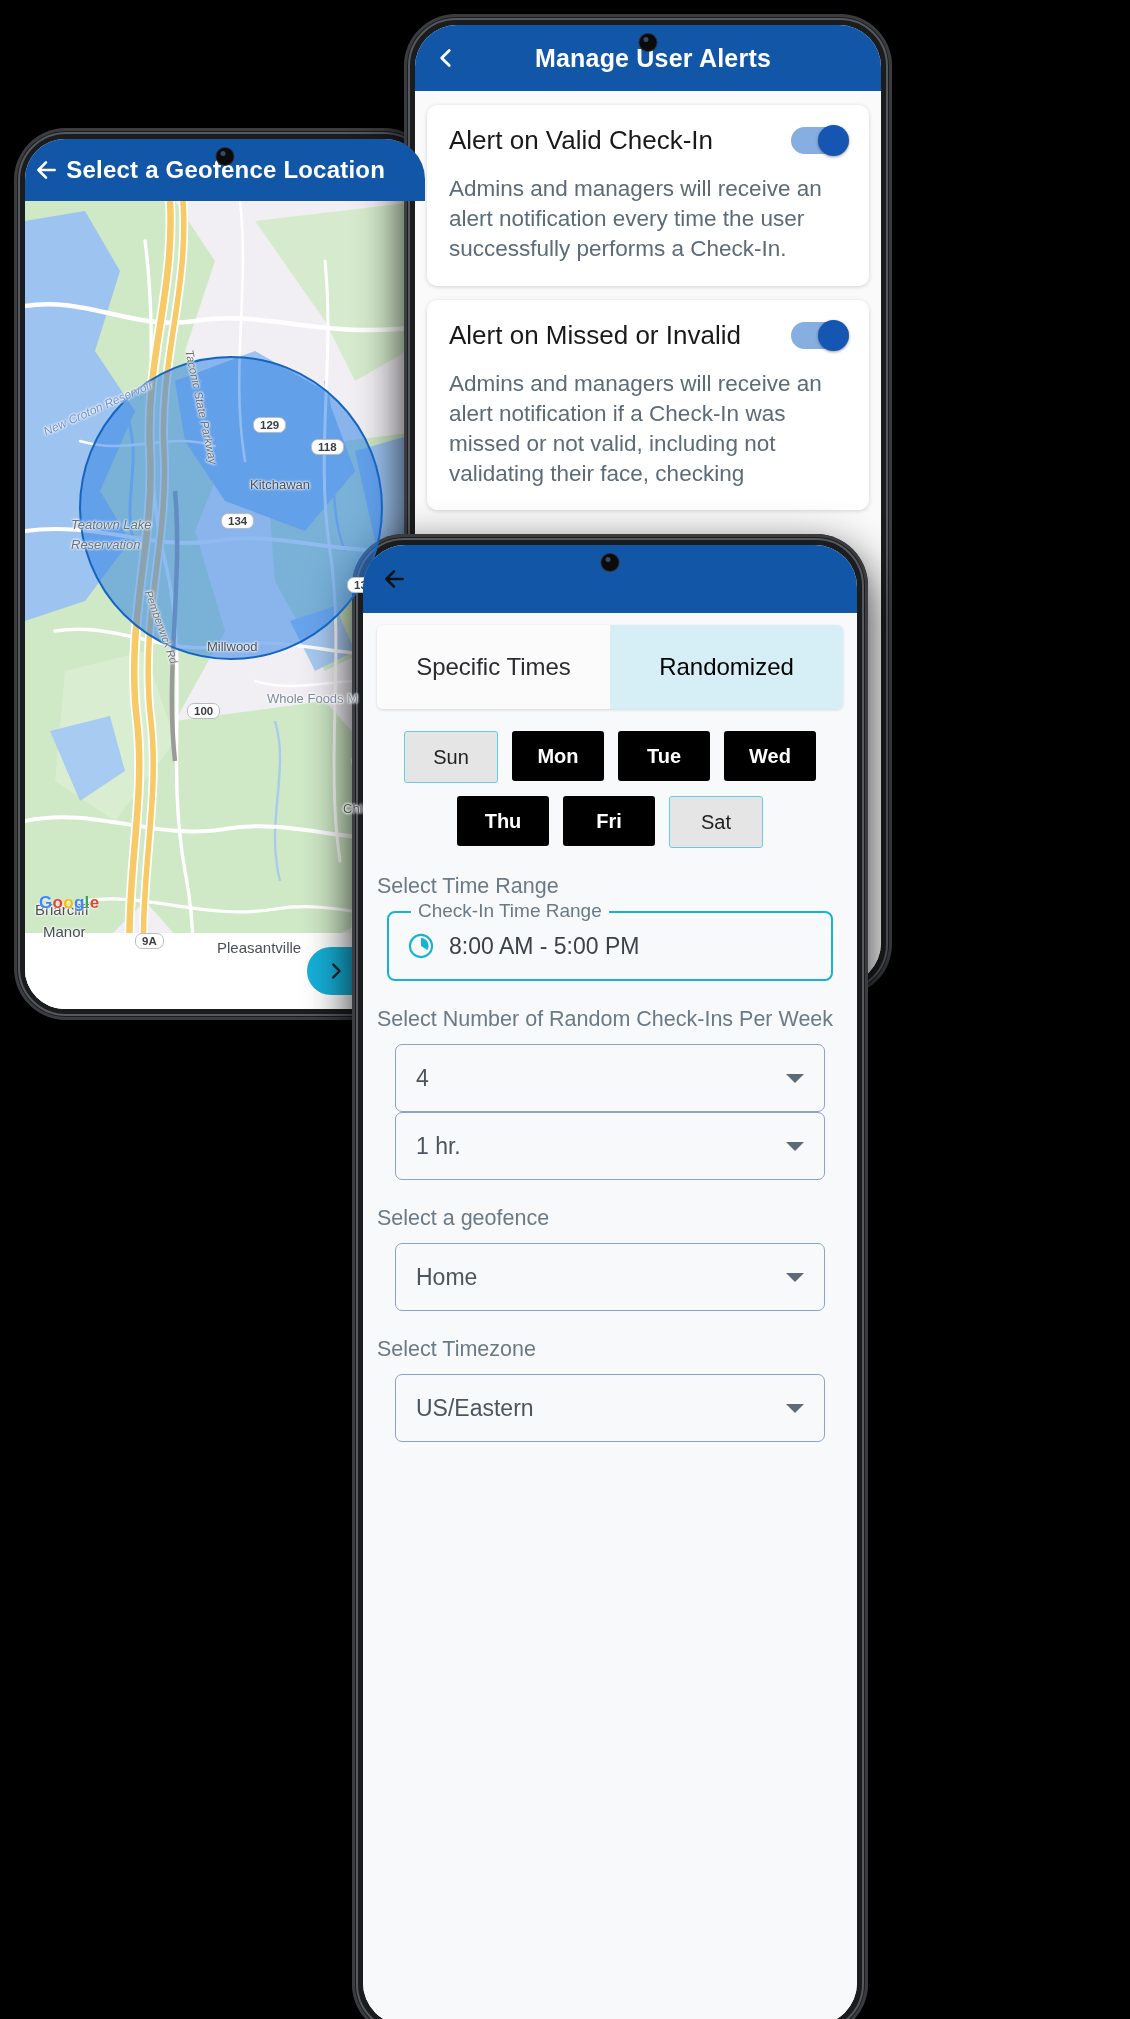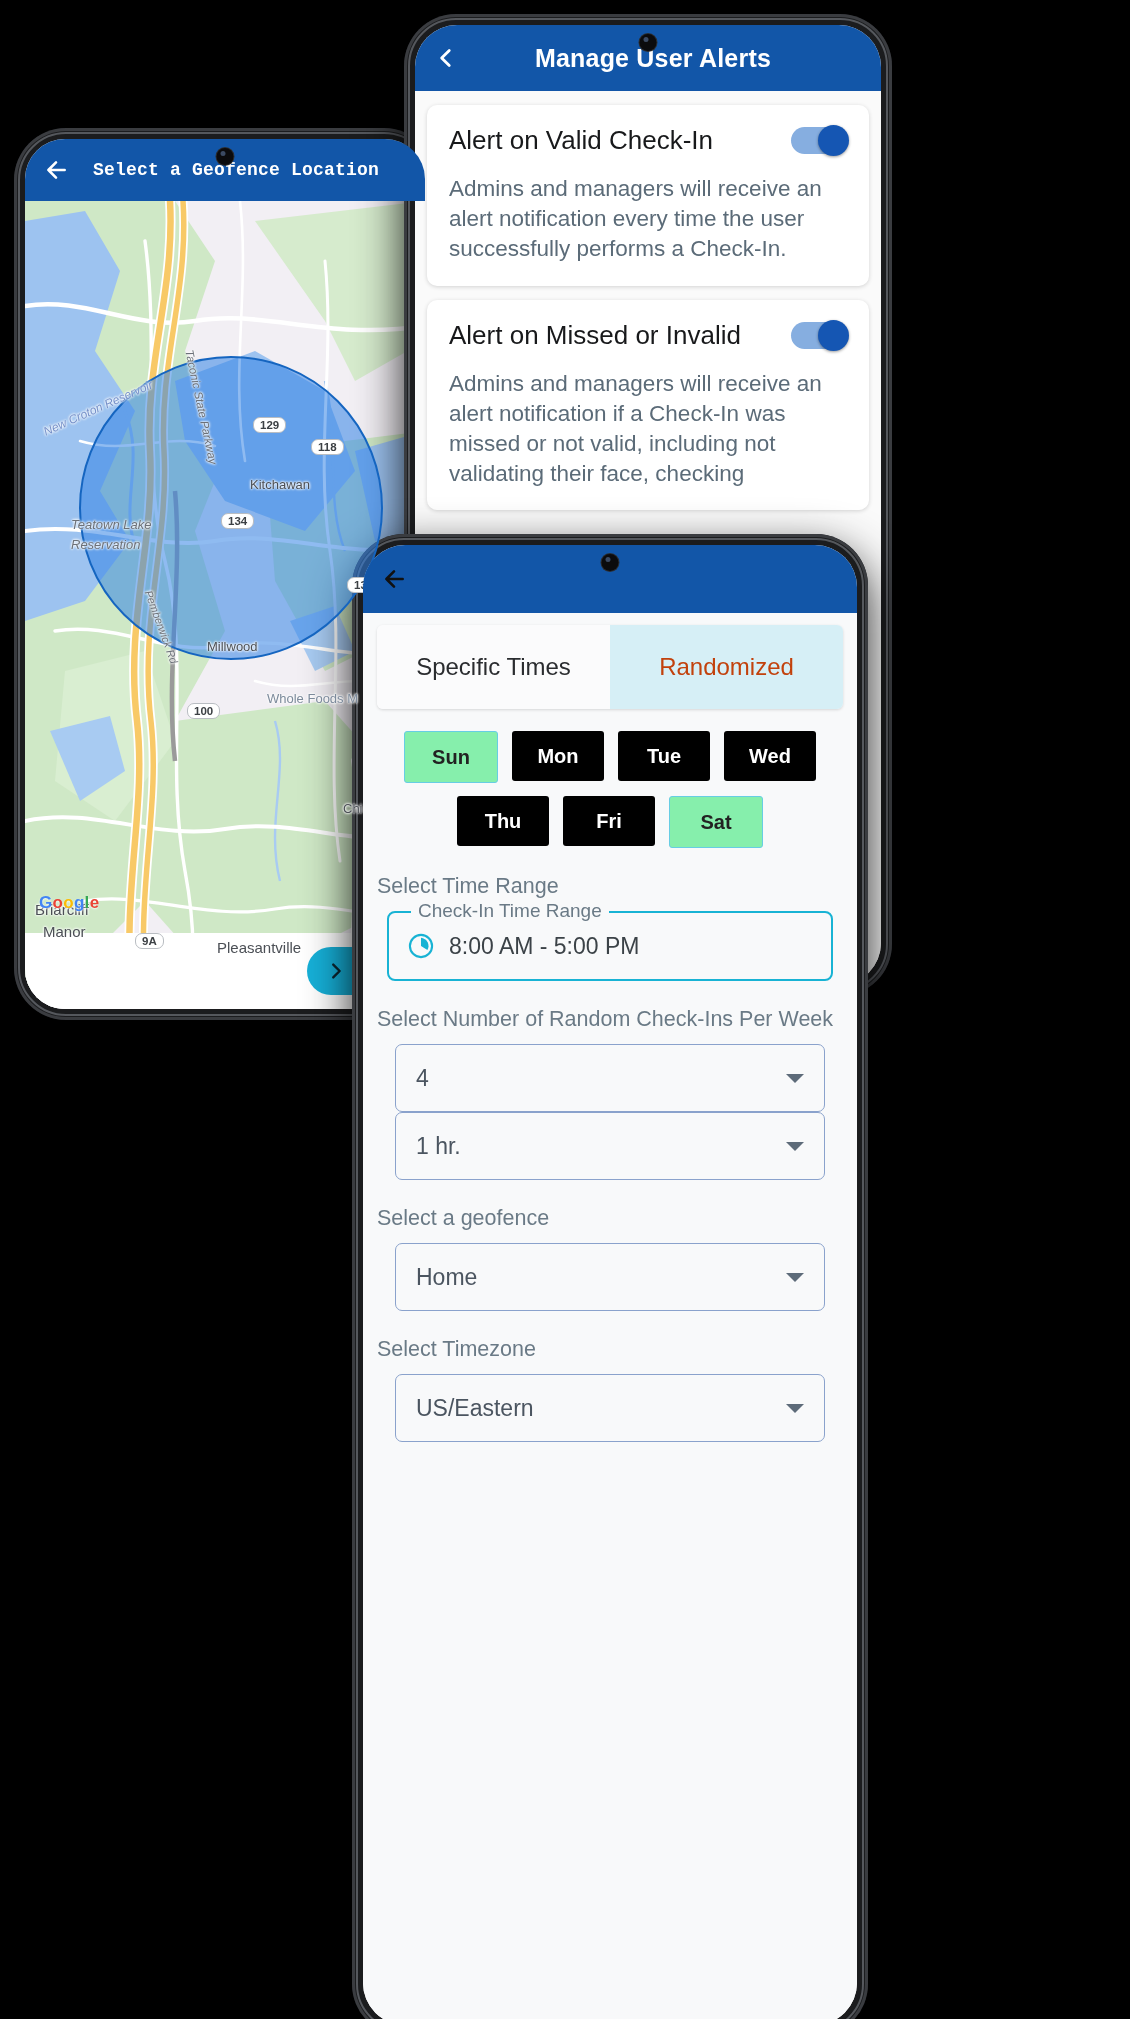--- a/index.html
+++ b/index.html
@@ -28,21 +28,21 @@
   .appbar .back{width:62px;display:flex;align-items:center;justify-content:center;
           color:#fff;font-size:30px;line-height:1;}
   .appbar .title{flex:1;text-align:center;color:#fff;font-size:25px;font-weight:bold;
           letter-spacing:.2px;padding-right:52px;white-space:nowrap;}
   .arrow-svg{width:26px;height:26px;display:block;}
 
   
   #phone-map{left:14px;top:128px;width:400px;height:870px;}
   #phone-map .screen{border-radius:40px;}
   #phone-map .appbar{height:62px;}
-  #phone-map .appbar .title{font-size:18px;padding-right:40px;font-family:Liberation Mono, monospace;}
+  #phone-map .appbar .title{font-size:24px;padding-right:40px;}
   .map-wrap{position:absolute;top:62px;left:0;right:0;bottom:0;overflow:hidden;
             background:#eceff1;}
   .map-canvas{position:absolute;inset:0;}
   .map-footer{position:absolute;left:0;right:0;bottom:0;height:76px;background:#fff;
               display:flex;align-items:center;justify-content:flex-end;padding-right:0;}
   .continue-btn{background:#16b0d8;color:#0c2630;height:48px;border-radius:26px 0 0 26px;
             display:flex;align-items:center;gap:10px;padding:0 26px 0 18px;
             font-size:19px;font-weight:600;margin-right:-40px;}
   .gmaps-logo{position:absolute;left:14px;bottom:96px;font-size:17px;font-weight:bold;
             letter-spacing:.3px;z-index:12;
@@ -79,28 +79,28 @@
   
   #phone-sched{left:352px;top:534px;width:494px;height:1480px;}
   #phone-sched .appbar{height:68px;}
   .sched-body{position:absolute;top:68px;left:0;right:0;bottom:0;background:#f8f9fa;
             padding:12px 14px 0;overflow:hidden;}
 
   .tabbar{display:flex;border-radius:6px;overflow:hidden;
             box-shadow:0 1px 3px rgba(0,0,0,.14);}
   .tab{flex:1;height:84px;display:flex;align-items:center;justify-content:center;
             font-size:24px;background:#fbfbfc;color:#2a2c2f;}
-  .tab.active{background:#d6eff6;color:#c2410c;}
+  .tab.active{background:#d6eff6;color:#000000;}
 
   .days{margin-top:22px;display:flex;flex-wrap:wrap;justify-content:center;gap:13px 14px;
         padding:0 8px;}
   .day{min-width:92px;height:50px;display:flex;align-items:center;justify-content:center;
         font-size:20px;font-weight:bold;border-radius:3px;}
   .day.on{background:#000000;color:#fff;}
-  .day.off{background:#86efac;color:#222;border:1.6px solid #67cde4;font-weight:700;}
+  .day.off{background:#e5e5e5;color:#222;border:1.6px solid #67cde4;font-weight:400;}
 
   .field-label{margin:26px 0 12px;font-size:21.5px;color:#6a7a86;}
   .outlined{position:relative;border:2px solid #18b3d4;border-radius:8px;height:66px;
         margin:4px 10px;display:flex;align-items:center;gap:14px;padding:0 18px;}
   .outlined .legend{position:absolute;top:-13px;left:22px;background:#f8f9fa;padding:0 7px;
         font-size:19px;color:#6a7a86;}
   .outlined .val{font-size:23px;color:#3b4247;}
   .clock-icon{width:28px;height:28px;flex:0 0 auto;}
 
   .select{position:relative;border:1.6px solid #8aa2cc;border-radius:7px;height:66px;

